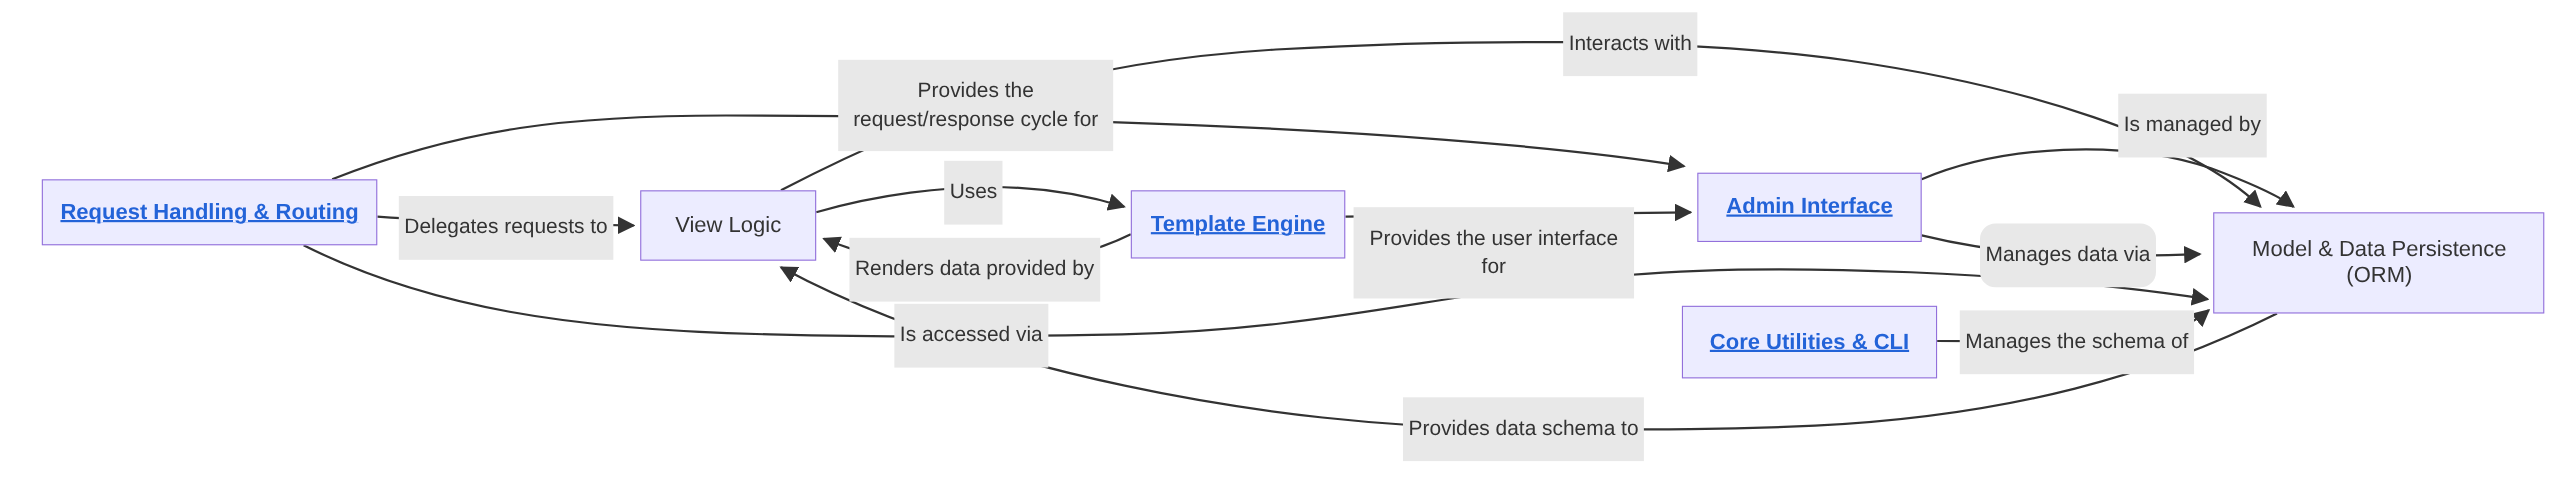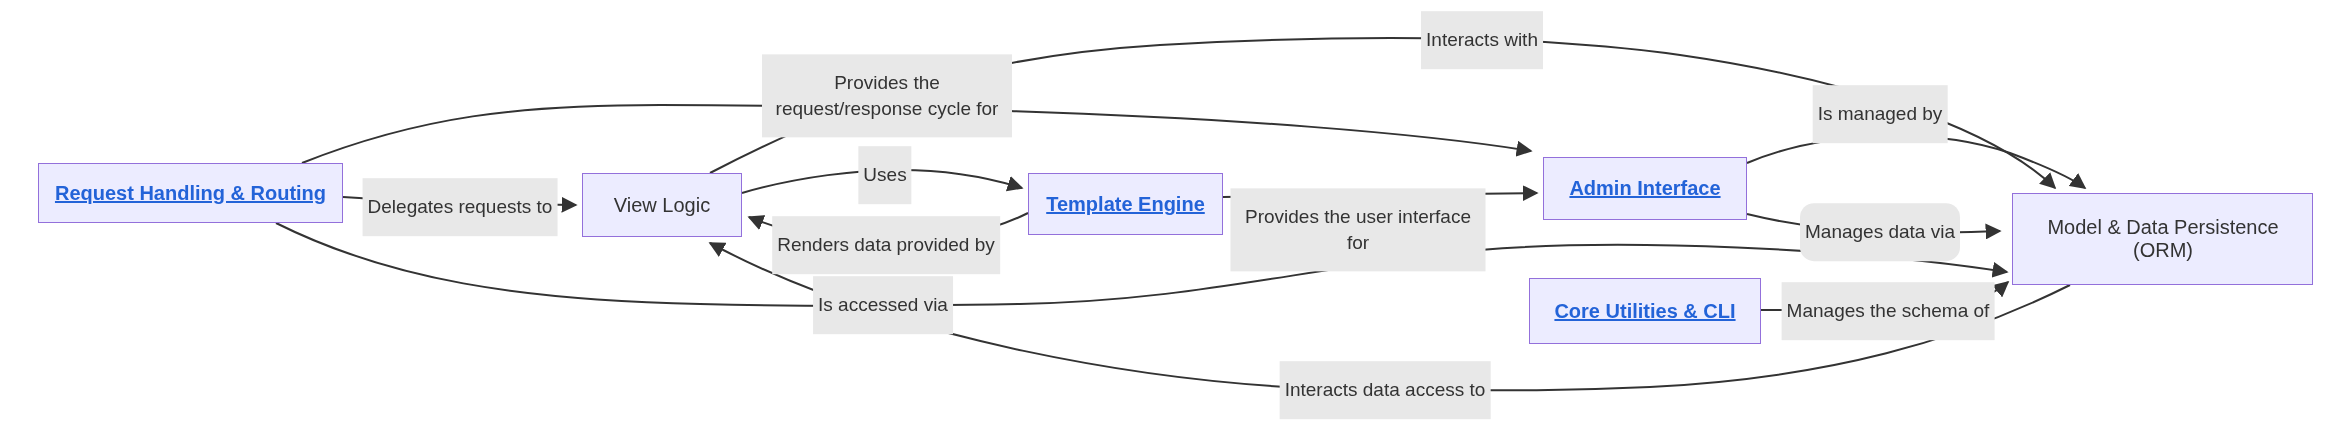--- a/index.html
+++ b/index.html
@@ -53,29 +53,29 @@
     <path class="edge-path" d="M1223,197 C1310,196 1440,194 1537,193" marker-end="url(#arrow)"></path>
     <path class="edge-path" d="M1028,213 C990,232 940,242 890,243 C840,244 790,234 749,217" marker-end="url(#arrow)"></path>
     <path class="edge-path" d="M1747,214 C1800,227 1850,232 1900,233 C1940,233 1970,232 2000,231" marker-end="url(#arrow)"></path>
     <path class="edge-path" d="M276,223 C390,280 520,300 700,304 C820,307 900,306 1020,304 C1200,300 1300,268 1480,250 C1620,238 1850,248 2007,272" marker-end="url(#arrow)"></path>
     <path class="edge-path" d="M1761,310 C1830,310 1900,311 1945,307 C1975,303 1995,293 2008,282" marker-end="url(#arrow)"></path>
     <path class="edge-path" d="M2070,285 C1960,340 1830,378 1650,387 C1540,392 1470,390 1380,390 C1150,389 880,335 710,243" marker-end="url(#arrow)"></path>
   </svg>
 
   <div class="edge-label" style="left:1482px;top:40px;">Interacts with</div>
   <div class="edge-label wrap" style="left:887px;top:96px;max-width:240px;">Provides the request/response cycle for</div>
-  <div class="edge-label" style="left:1880px;top:114px;">Is managed by</div>
+  <div class="edge-label" style="left:1993px;top:114px;">Is managed by</div>
   <div class="edge-label" style="left:460px;top:207px;">Delegates requests to</div>
   <div class="edge-label" style="left:885px;top:175px;">Uses</div>
   <div class="edge-label wrap" style="left:1358px;top:194px;max-width:245px;margin-top:36px;">Provides the user interface for</div>
   <div class="edge-label" style="left:886px;top:245px;">Renders data provided by</div>
   <div class="edge-label" style="left:1880px;top:232px;border-radius:14px;">Manages data via</div>
   <div class="edge-label" style="left:883px;top:305px;">Is accessed via</div>
   <div class="edge-label" style="left:1888px;top:311px;">Manages the schema of</div>
-  <div class="edge-label" style="left:1385px;top:390px;">Interacts data access to</div>
+  <div class="edge-label" style="left:1385px;top:390px;">Provides data schema to</div>
 
   <div class="node linked" style="left:38px;top:163px;width:305px;height:60px;">
     <span class="node-label">Request Handling &amp; Routing</span>
   </div>
 
   <div class="node linked" style="left:1028px;top:173px;width:195px;height:62px;">
     <span class="node-label">Template Engine</span>
   </div>
 
   <div class="node" style="left:582px;top:173px;width:160px;height:64px;">

